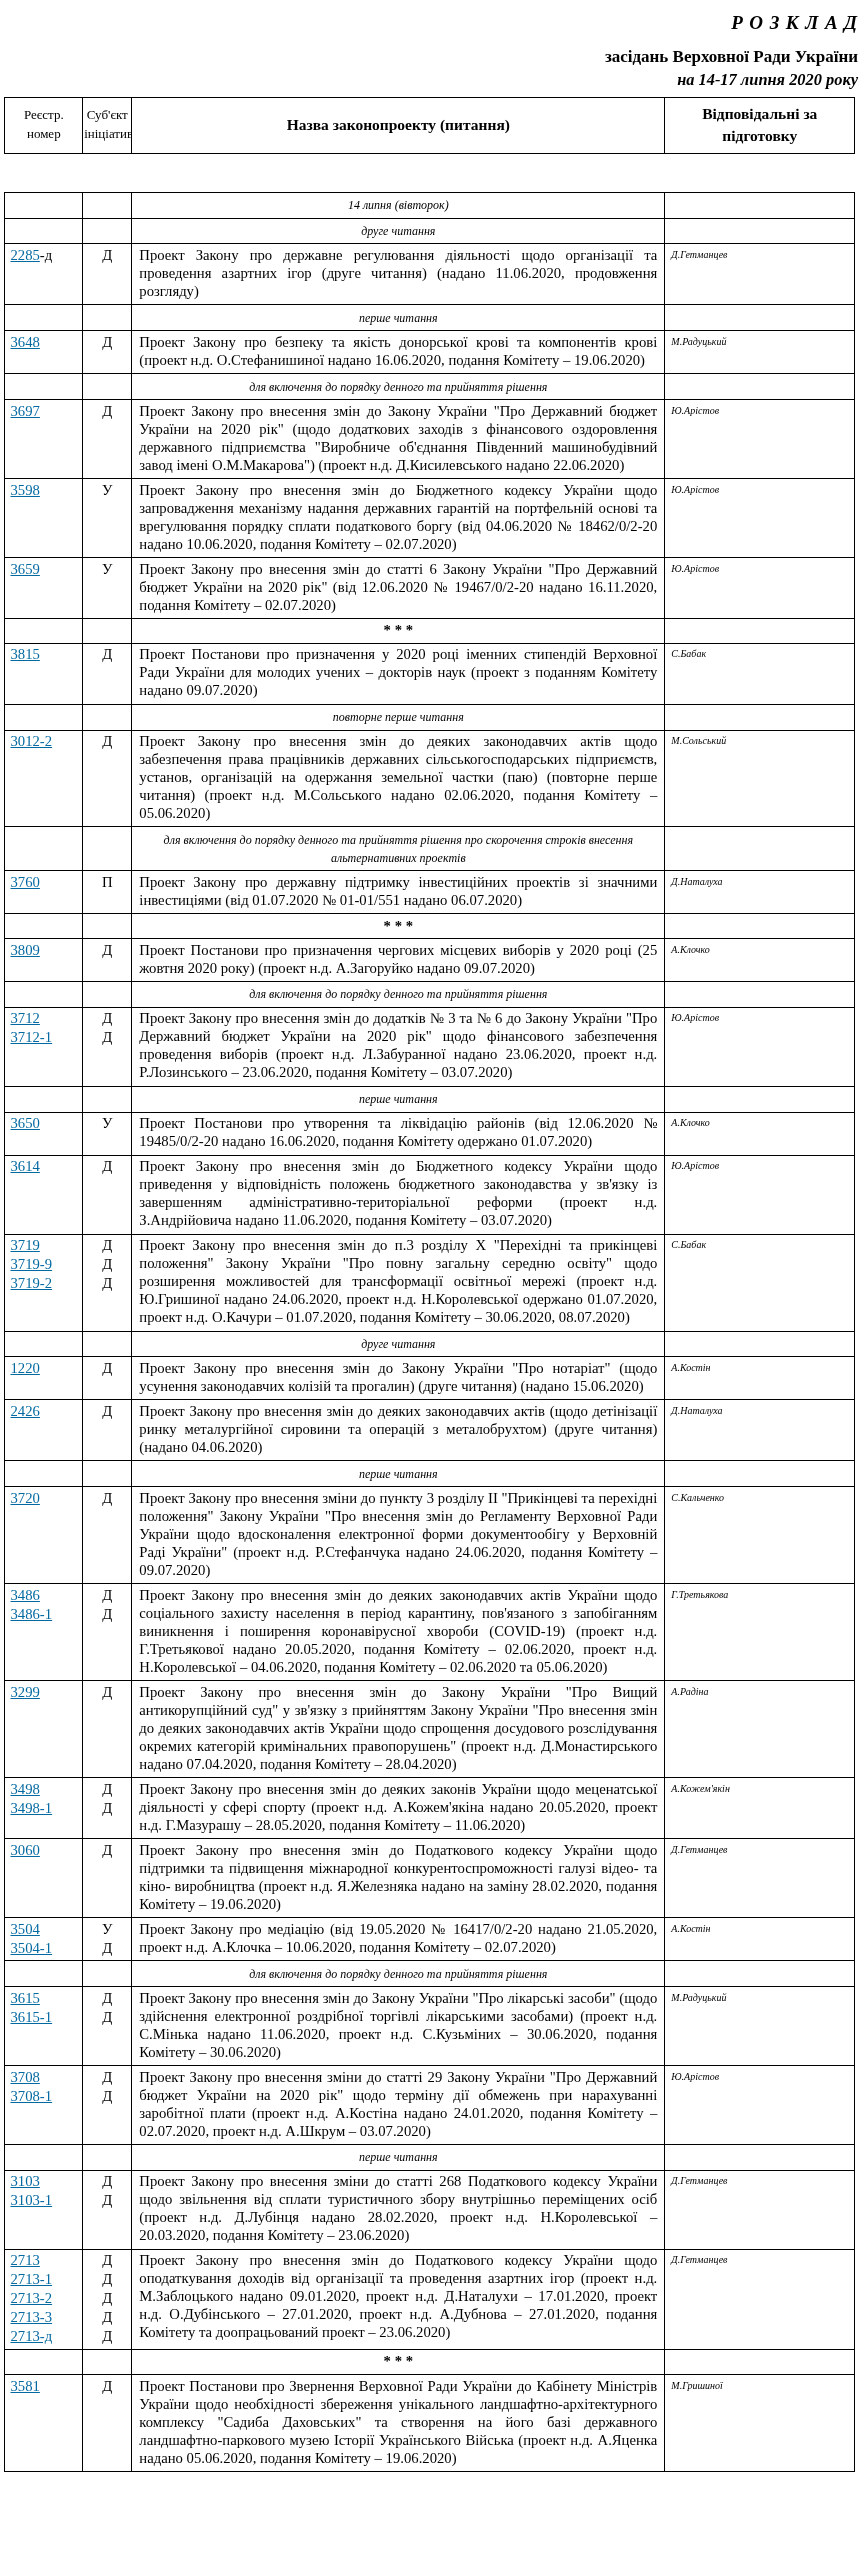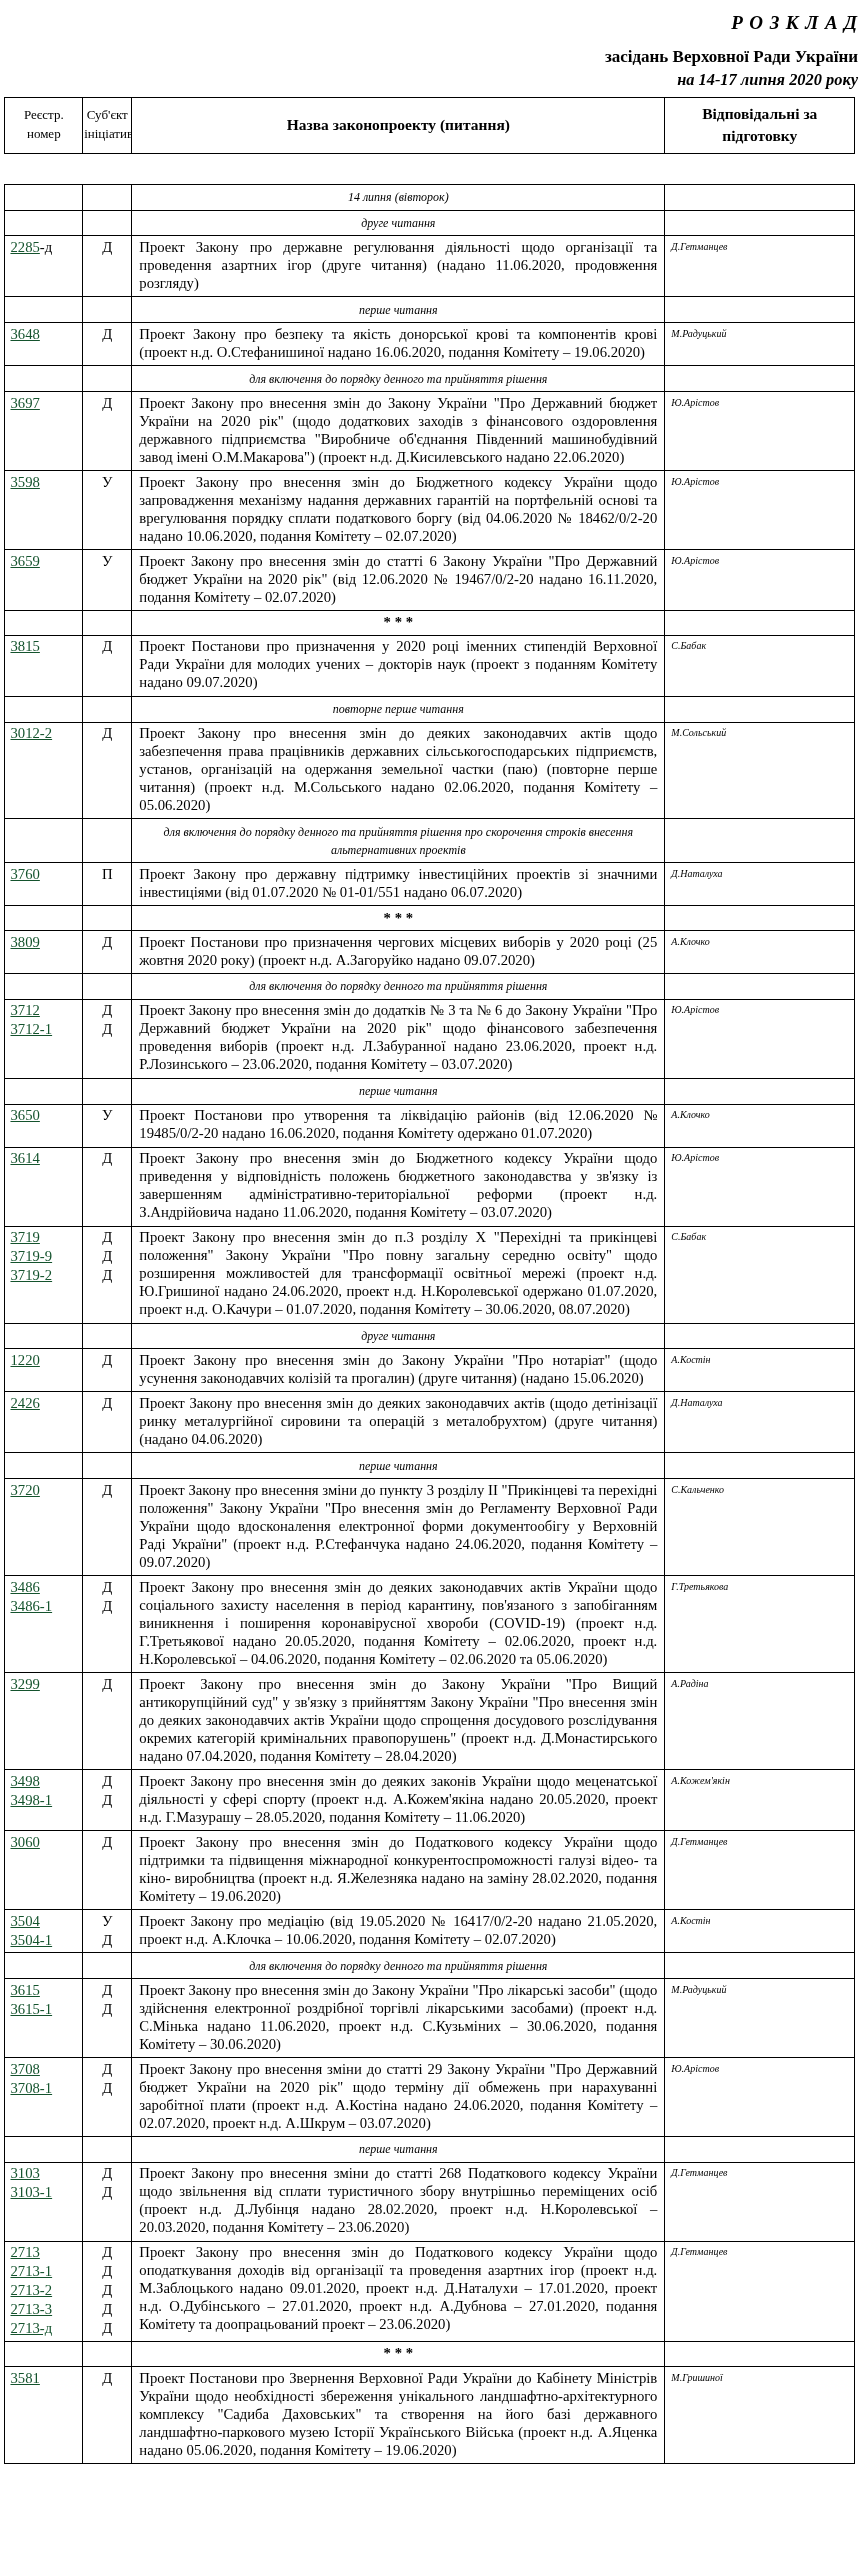--- a/index.html
+++ b/index.html
@@ -6,27 +6,27 @@
   body { width:863px; color:#000; font-family:"Liberation Serif", serif; }
 
   .title-block { margin:12px 0 7px 263px; width:595px; text-align:right; }
   .t1 { font-size:19px; font-weight:bold; font-style:italic; letter-spacing:0.9px; }
   .t2 { font-size:17px; font-weight:bold; margin-top:13px; }
   .t3 { font-size:16.4px; font-weight:bold; font-style:italic; margin-top:2.6px; }
 
   table { border-collapse:collapse; table-layout:fixed; width:849px; margin-left:4.3px; }
   td, th { border:1.3px solid #000; vertical-align:top; overflow:hidden; }
 
-  .head-table { margin-bottom:30px; }
+  .head-table { margin-bottom:38px; }
   .head-table th { vertical-align:middle; text-align:center; padding:5.2px 0.9px; line-height:1.45; }
   .hc12 { font-weight:normal; font-size:13px; }
   .hc34 { font-weight:bold; font-size:15.5px; }
 
   .c1 { font-size:14.7px; padding:1.7px 1.7px 2.6px 5.2px; line-height:19px; }
-  .c1 a { color:#14532d; text-decoration:underline; cursor:pointer; }
+  .c1 a { color:#0369a1; text-decoration:underline; cursor:pointer; }
   .c1 .sfx { color:#000; text-decoration:none; }
   .c2 { text-align:center; font-size:14.7px; line-height:19px; padding:1.7px 0 2.6px 0; }
   .c3 { font-size:14.7px; line-height:18px; text-align:justify; padding:1.7px 7px 4.3px 7px; }
   .c4 { font-style:italic; font-size:10px; line-height:18px; padding:1.7px 3.4px 2.6px 6px; }
 
   .sec  { text-align:center; font-style:italic; font-size:12px; font-weight:normal; padding:3.4px 1.7px; line-height:18px;margin-top:12px; }
   .stars{ text-align:center; font-style:normal; font-weight:bold; font-size:14.7px; padding:3.4px 1.7px; }
 </style>
 </head>
 <body>
@@ -378,21 +378,21 @@
         </tr>
         <tr>
           <td class="c1">
             <div><a href="#">3708</a></div>
             <div><a href="#">3708-1</a></div>
           </td>
           <td class="c2">
             <div>Д</div>
             <div>Д</div>
           </td>
-          <td class="c3"><span>Проект Закону про внесення зміни до статті 29 Закону України "Про Державний бюджет України на 2020 рік" щодо терміну дії обмежень при нарахуванні заробітної плати (проект н.д. А.Костіна надано 24.06.2020, подання Комітету – 02.07.2020, проект н.д. А.Шкрум – 03.07.2020)</span></td>
+          <td class="c3"><span>Проект Закону про внесення зміни до статті 29 Закону України "Про Державний бюджет України на 2020 рік" щодо терміну дії обмежень при нарахуванні заробітної плати (проект н.д. А.Костіна надано 24.01.2020, подання Комітету – 02.07.2020, проект н.д. А.Шкрум – 03.07.2020)</span></td>
           <td class="c4"><span>Ю.Арістов</span></td>
         </tr>
         <tr>
           <td class="c1"></td>
           <td class="c2"></td>
           <td class="sec">перше читання</td>
           <td class="c4"></td>
         </tr>
         <tr>
           <td class="c1">

